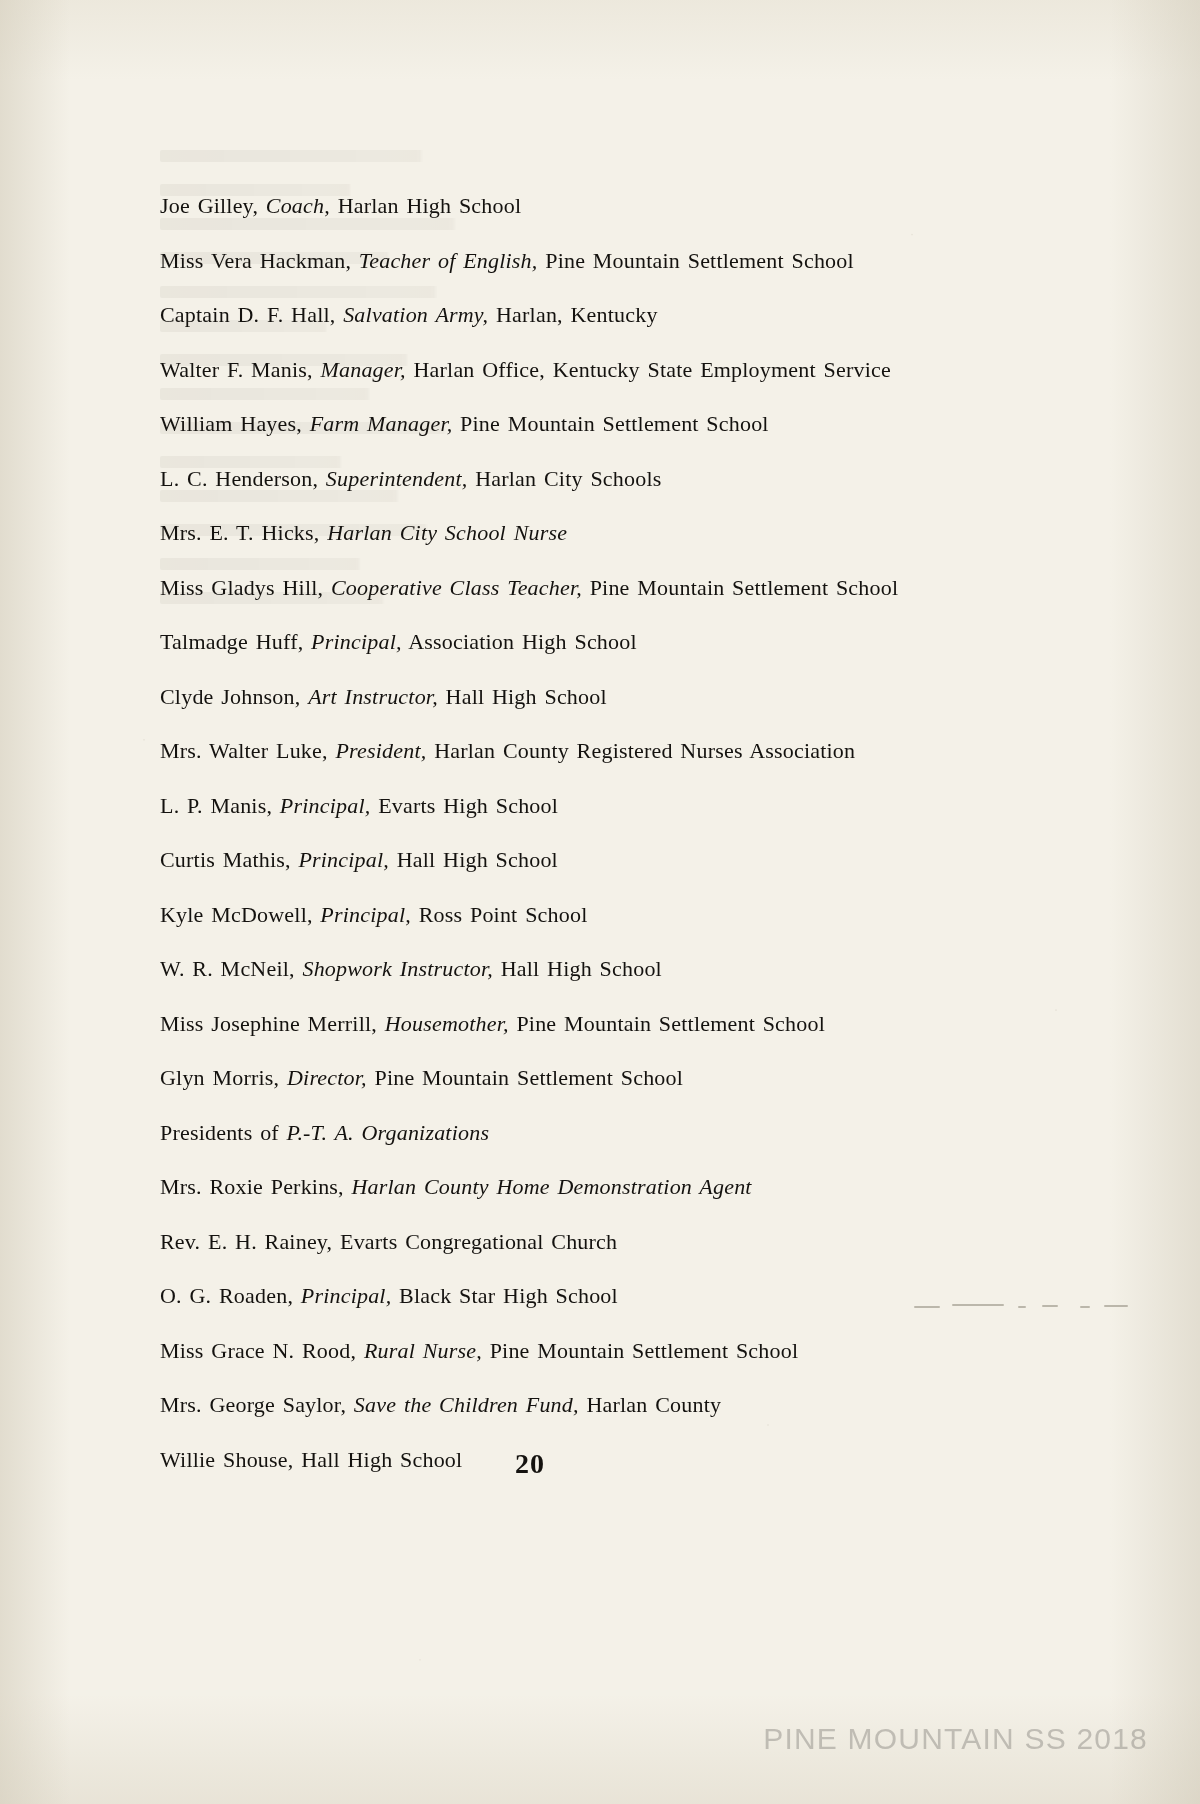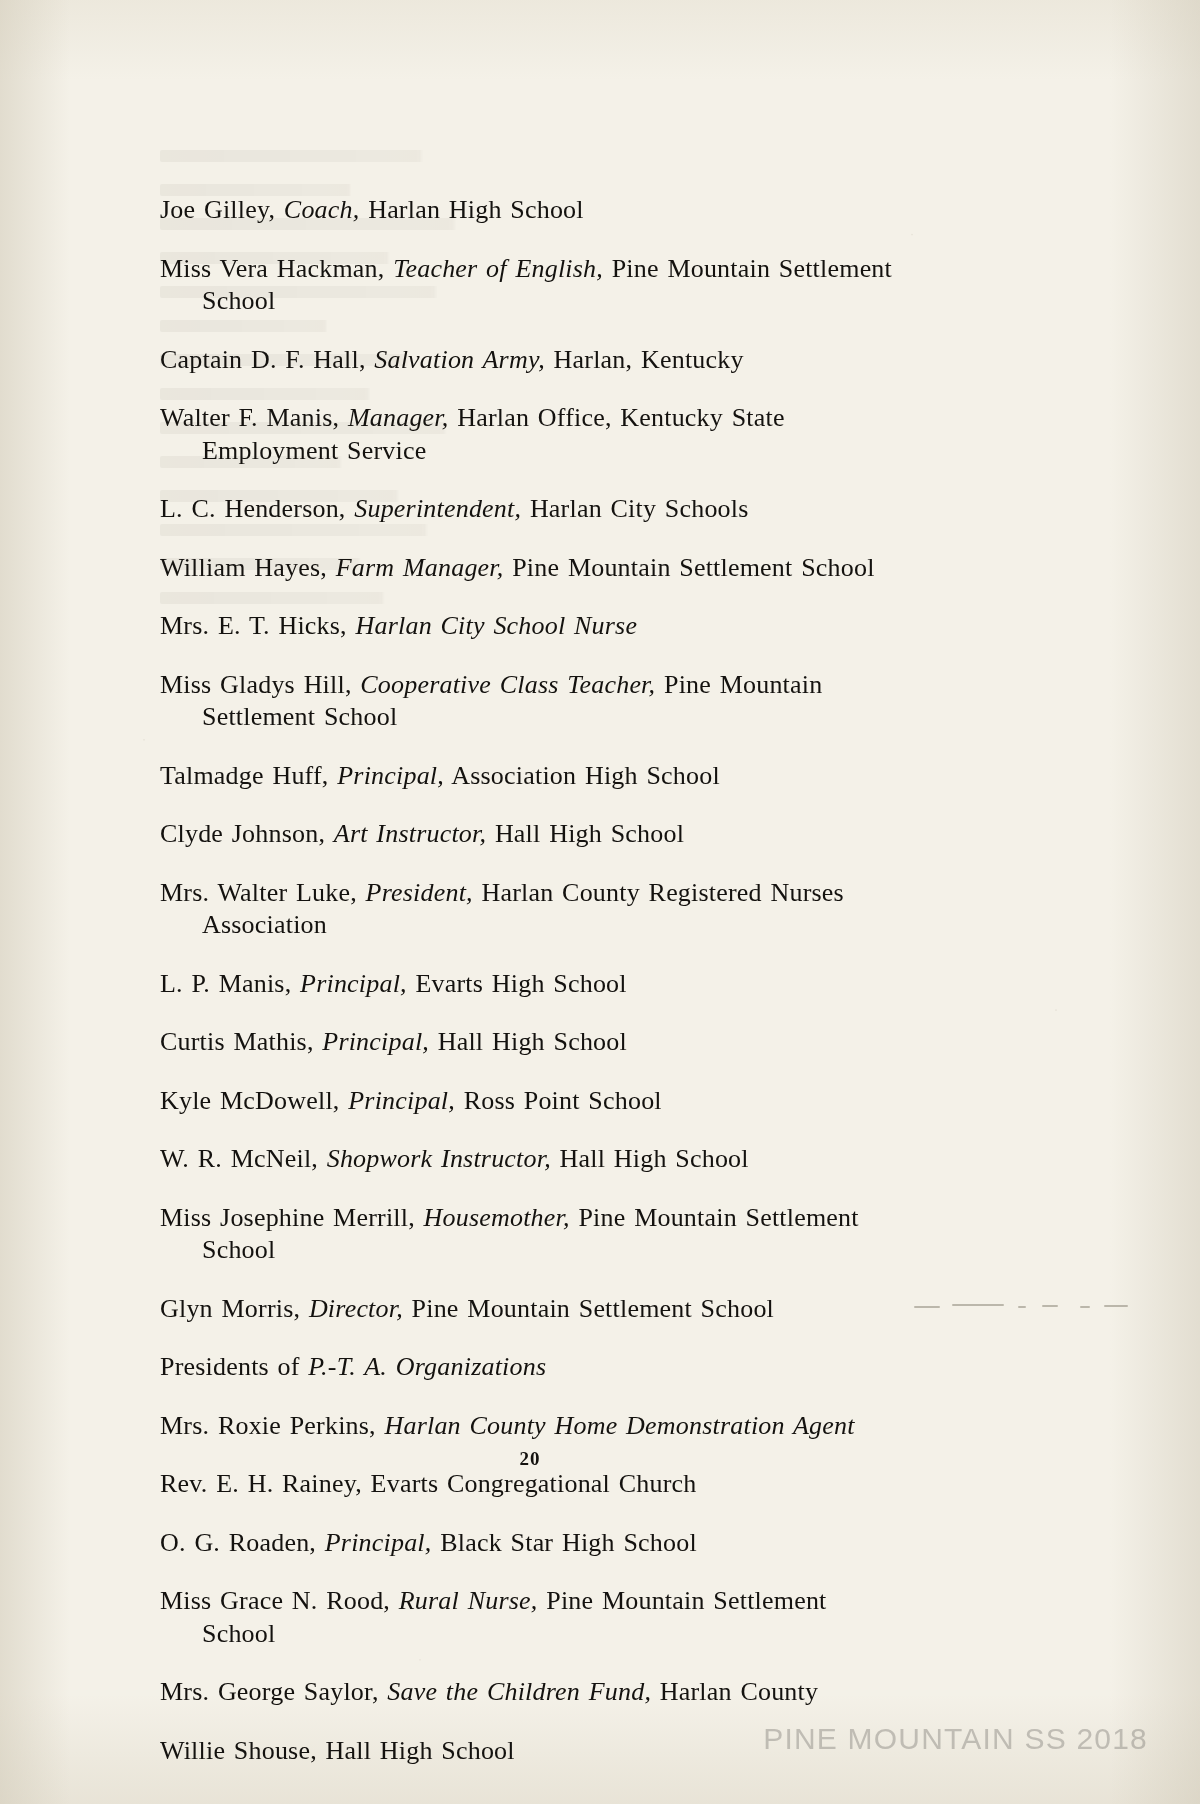--- a/index.html
+++ b/index.html
@@ -62,40 +62,40 @@
     background: linear-gradient(90deg, rgba(60,55,45,0.75) 0%, rgba(60,55,45,0.55) 62%, rgba(60,55,45,0) 63%);
     border-radius: 2px;
   }
   #content {
     position: absolute;
     left: 160px;
     top: 168px;
     width: 740px;
   }
   .entry {
-    font-size: 26px;
+    font-size: 22px;
     line-height: 32.5px;
     color: #14120f;
     margin-bottom: 9.5px;
     letter-spacing: 0.2px;
     word-spacing: 2.0px;
     text-indent: 0;
     padding-left: 42px;
     text-indent: -42px;
   }
   .entry i {
     font-style: italic;
   }
   #page-number {
     position: absolute;
     left: 0;
     top: 1280px;
     width: 740px;
     text-align: center;
-    font-size: 19px;
+    font-size: 28px;
     font-weight: bold;
     color: #14120f;
     letter-spacing: 1px;
   }
   #watermark {
     position: absolute;
     right: 52px;
     bottom: 48px;
     font-family: "Liberation Sans", sans-serif;
     font-size: 30px;
@@ -142,22 +142,22 @@
     <div class="st-line" style="width:42%"></div>
     <div class="st-line" style="width:47%"></div>
   </div>
 
   <div id="content">
     <div id="entries">
         <p class="entry"><span>Joe Gilley, </span><i>Coach,</i><span> Harlan High School</span></p>
         <p class="entry"><span>Miss Vera Hackman, </span><i>Teacher of English,</i><span> Pine Mountain Settlement School</span></p>
         <p class="entry"><span>Captain D. F. Hall, </span><i>Salvation Army,</i><span> Harlan, Kentucky</span></p>
         <p class="entry"><span>Walter F. Manis, </span><i>Manager,</i><span> Harlan Office, Kentucky State Employment Service</span></p>
+        <p class="entry"><span>William Hayes, </span><i>Farm Manager,</i><span> Pine Mountain Settlement School</span></p>
         <p class="entry"><span>L. C. Henderson, </span><i>Superintendent,</i><span> Harlan City Schools</span></p>
-        <p class="entry"><span>William Hayes, </span><i>Farm Manager,</i><span> Pine Mountain Settlement School</span></p>
         <p class="entry"><span>Mrs. E. T. Hicks, </span><i>Harlan City School Nurse</i></p>
         <p class="entry"><span>Miss Gladys Hill, </span><i>Cooperative Class Teacher,</i><span> Pine Mountain Settlement School</span></p>
         <p class="entry"><span>Talmadge Huff, </span><i>Principal,</i><span> Association High School</span></p>
         <p class="entry"><span>Clyde Johnson, </span><i>Art Instructor,</i><span> Hall High School</span></p>
         <p class="entry"><span>Mrs. Walter Luke, </span><i>President,</i><span> Harlan County Registered Nurses Association</span></p>
         <p class="entry"><span>L. P. Manis, </span><i>Principal,</i><span> Evarts High School</span></p>
         <p class="entry"><span>Curtis Mathis, </span><i>Principal,</i><span> Hall High School</span></p>
         <p class="entry"><span>Kyle McDowell, </span><i>Principal,</i><span> Ross Point School</span></p>
         <p class="entry"><span>W. R. McNeil, </span><i>Shopwork Instructor,</i><span> Hall High School</span></p>
         <p class="entry"><span>Miss Josephine Merrill, </span><i>Housemother,</i><span> Pine Mountain Settlement School</span></p>

